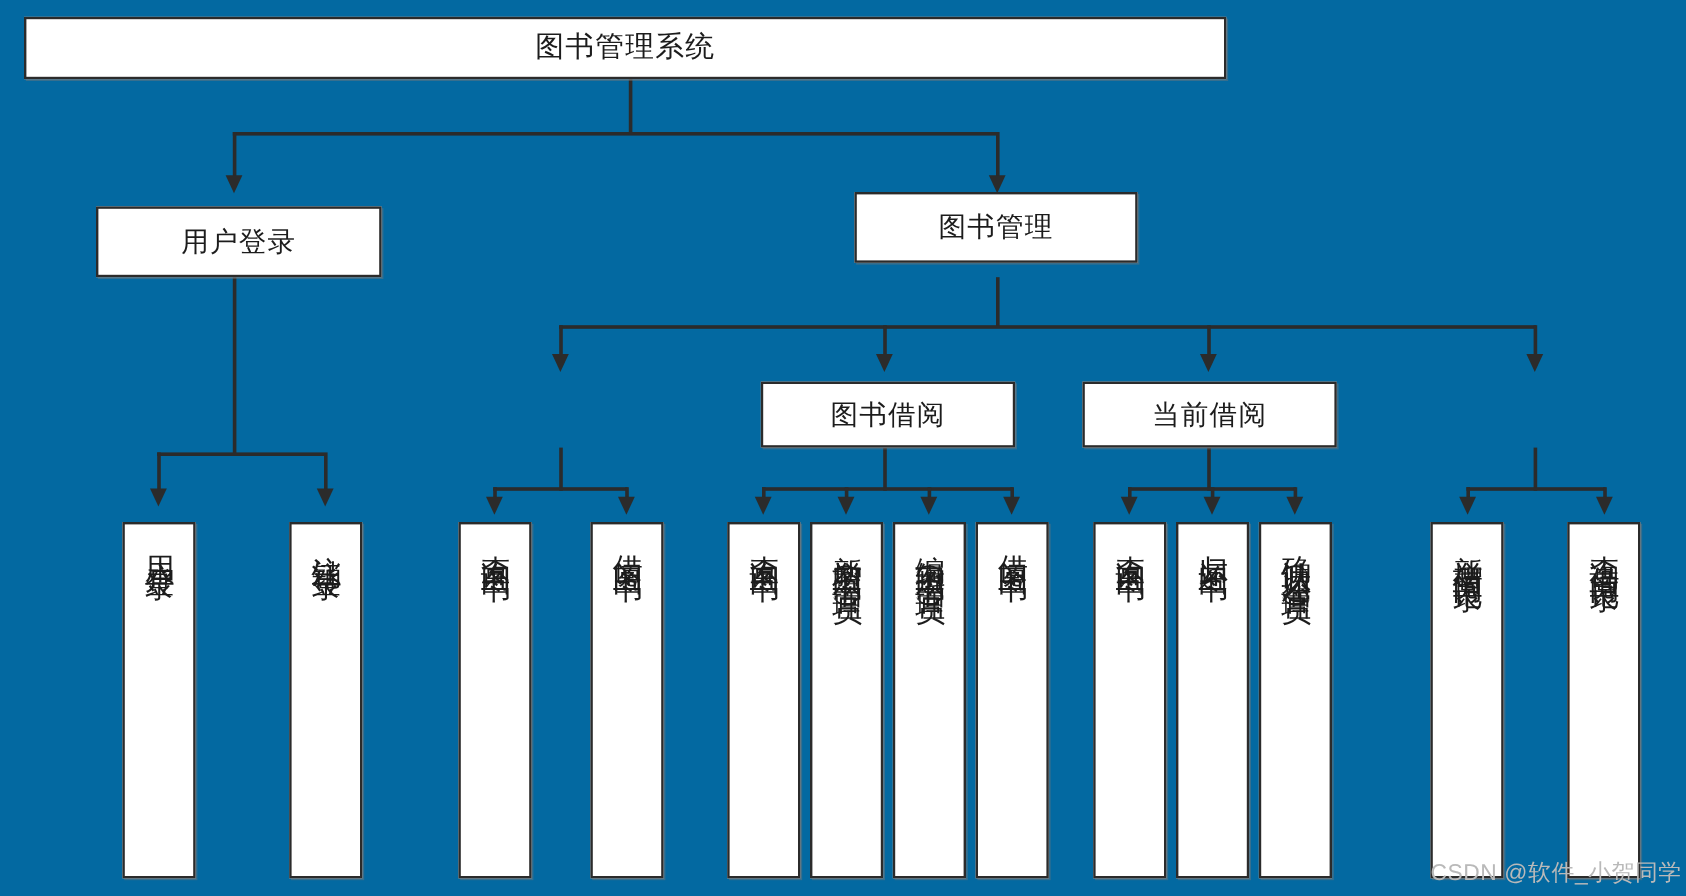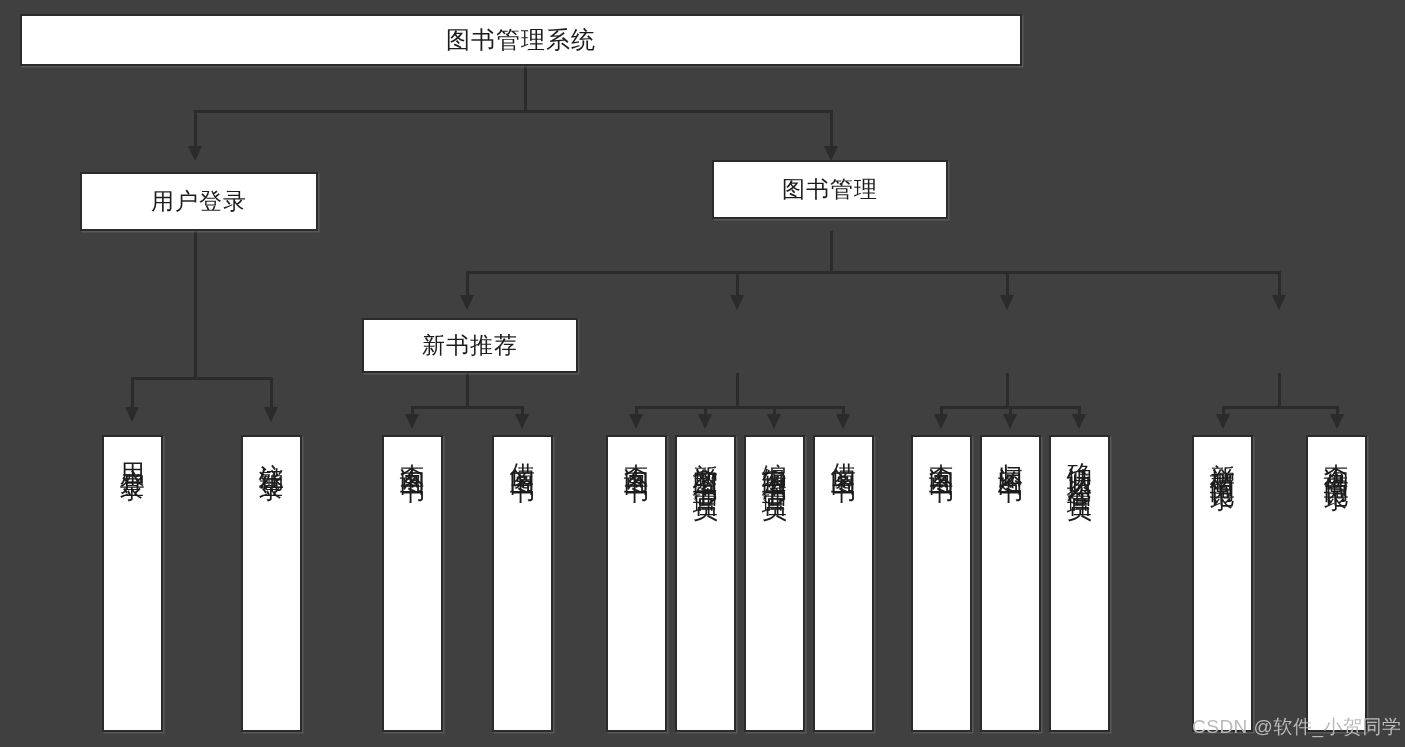--- a/index.html
+++ b/index.html
@@ -1,17 +1,17 @@
 <!DOCTYPE html>
 <html><head>
 <meta charset="utf-8">
 <style>
   html,body{margin:0;padding:0;background:#ffffff;}
   body{font-family:"Liberation Sans","DejaVu Sans",sans-serif;}
-  #stage{position:relative;width:1405px;height:747px;background:#404040;overflow:hidden;}
+  #stage{position:relative;width:1405px;height:747px;background:#0369a1;overflow:hidden;}
 
   
   .node{
     position:absolute;
     background:#ffffff;
     border:2.5px solid #2b2b2b;
     box-sizing:border-box;
     display:flex;
     align-items:center;
     justify-content:center;
@@ -131,22 +131,25 @@
     <span class="lbl">图书管理系统</span>
   </div>
 
   <div class="node h-node" style="left:80px;top:172px;width:238px;height:59px;">
     <span class="lbl">用户登录</span>
   </div>
   <div class="node h-node" style="left:712px;top:160px;width:236px;height:59px;">
     <span class="lbl">图书管理</span>
   </div>
 
-  <div class="node h-node" style="left:362px;top:318px;width:216px;height:55px;">
-    <span class="lbl">新书推荐</span>
+  <div class="node h-node" style="left:634px;top:318px;width:212px;height:55px;">
+    <span class="lbl">图书借阅</span>
+  </div>
+  <div class="node h-node" style="left:902px;top:318px;width:212px;height:55px;">
+    <span class="lbl">当前借阅</span>
   </div>
 
   <div class="node v-node" style="left:102px;top:435px;width:61px;height:297px;">
     <span class="lbl">用户登录</span>
   </div>
   <div class="node v-node" style="left:241px;top:435px;width:61px;height:297px;">
     <span class="lbl">注销登录</span>
   </div>
 
   <div class="node v-node" style="left:382px;top:435px;width:61px;height:297px;">

